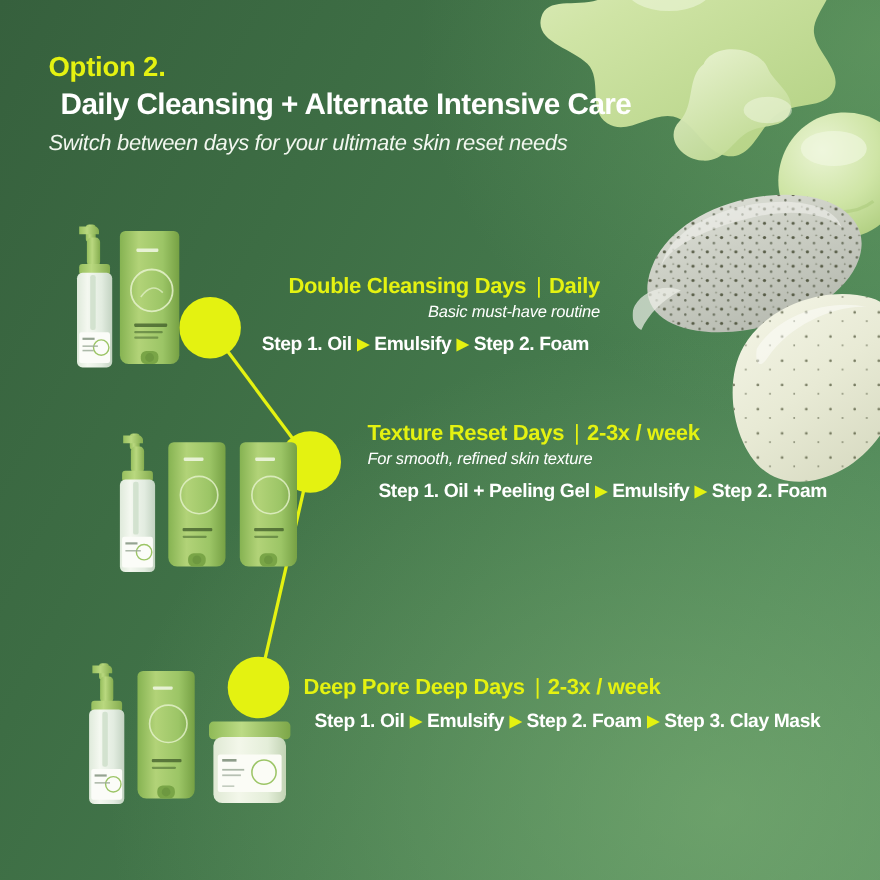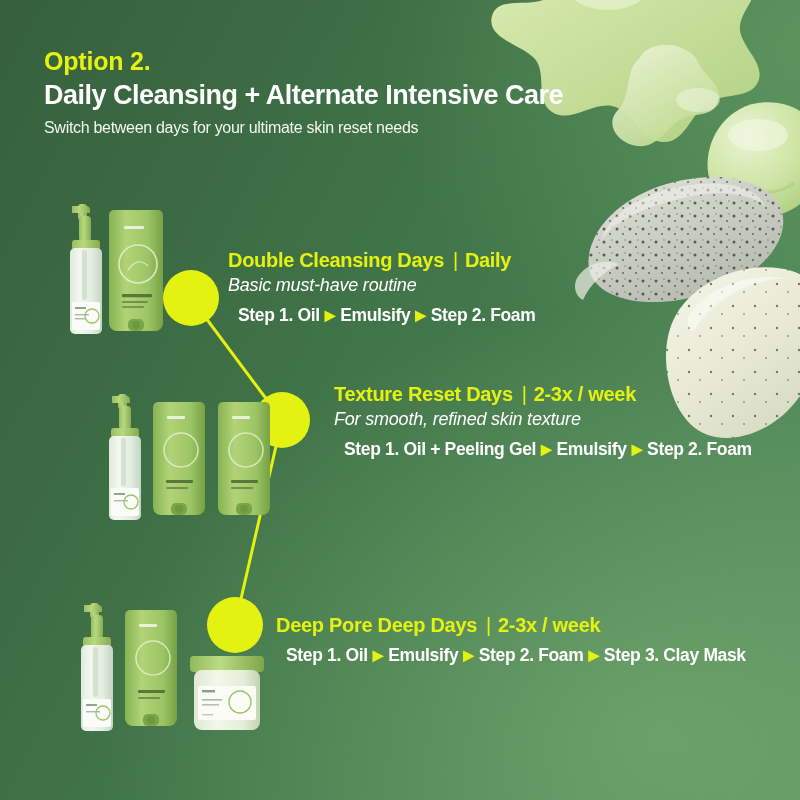--- a/index.html
+++ b/index.html
@@ -24,36 +24,36 @@
   .speckle{position:absolute;pointer-events:none;}
 
   
   .header{position:absolute;left:44px;top:48px;width:640px;}
   .opt{
     font-size:25px;font-weight:bold;color:#e4f211;letter-spacing:-0.2px;
     line-height:1.08;margin:0 0 5px 0;
   }
   .h1{
     font-size:27px;font-weight:bold;color:#ffffff;letter-spacing:-0.5px;
-    line-height:1.12;margin:0 0 9px 0;white-space:nowrap;
+    line-height:1.12;margin:0 0 9px 11px;white-space:nowrap;
   }
   .sub{
-    font-size:16px;color:#f2f7ef;letter-spacing:-0.3px;
+    font-size:20px;font-style:italic;color:#f2f7ef;letter-spacing:-0.3px;
     line-height:1.15;margin:0;white-space:nowrap;font-weight:500;
   }
 
   
   .block{position:absolute;}
   .b-title{
     font-size:20px;font-weight:bold;color:#e4f211;letter-spacing:-0.3px;
     white-space:nowrap;margin:0 0 5px 0;line-height:1.1;
   }
   .b-title .bar{font-weight:400;padding:0 7px 0 9px;}
   .b-desc{
-    font-size:18px;font-style:italic;color:#ffffff;letter-spacing:-0.2px;
+    font-size:15px;font-style:italic;color:#ffffff;letter-spacing:-0.2px;
     white-space:nowrap;margin:0 0 9px 0;line-height:1.1;font-weight:500;
   }
   .b-steps{
     font-size:17.5px;font-weight:bold;color:#ffffff;letter-spacing:-0.35px;
     white-space:nowrap;margin:10px;line-height:1.1;
   }
   .arrow{color:#e4f211;padding:0 5px;font-size:14px;position:relative;top:-1px;}
 
   
   .dot{position:absolute;border-radius:50%;background:#e4f211;}
@@ -299,21 +299,21 @@
         <rect x="130" y="88" width="58" height="34" rx="2" fill="#fbfcf6"></rect>
         <circle cx="172" cy="104" r="11" fill="none" stroke="#9cc566" stroke-width="1.4"></circle>
         <rect x="134" y="92" width="13" height="2.4" fill="#7a8c77" opacity="0.85"></rect>
         <rect x="134" y="101" width="20" height="1.6" fill="#98a795" opacity="0.8"></rect>
         <rect x="134" y="106" width="17" height="1.6" fill="#98a795" opacity="0.7"></rect>
         <rect x="134" y="116" width="11" height="1.4" fill="#a6b3a3" opacity="0.7"></rect>
       </g>
     </svg>
   </div>
 
-  <div class="block" style="left:228px;top:249px;">
+  <div class="block" style="left:228px;top:249px;text-align:right;">
     <p class="b-title">
       <span>Double Cleansing Days</span><span class="bar">|</span><span>Daily</span>
     </p>
     <p class="b-desc">Basic must-have routine</p>
     <p class="b-steps">
       <span>Step 1. Oil</span><span class="arrow">▶</span><span>Emulsify</span><span class="arrow">▶</span><span>Step 2. Foam</span>
     </p>
   </div>
 
   <div class="block" style="left:334px;top:383px;">

